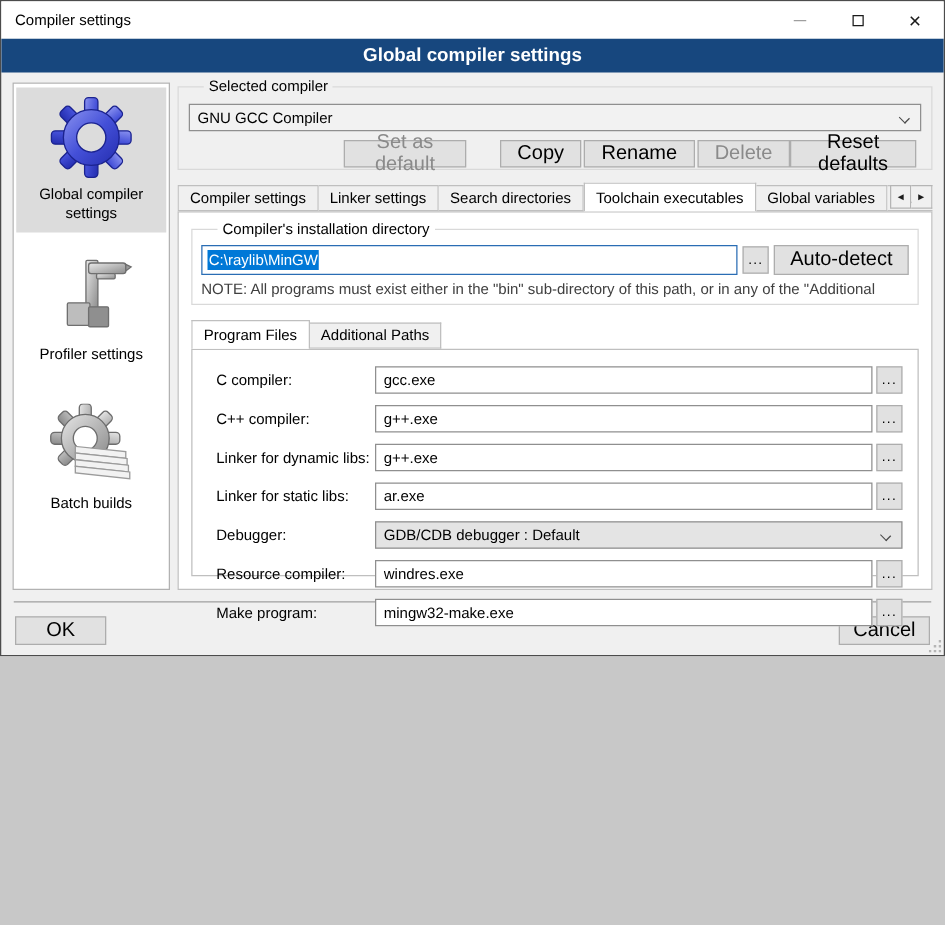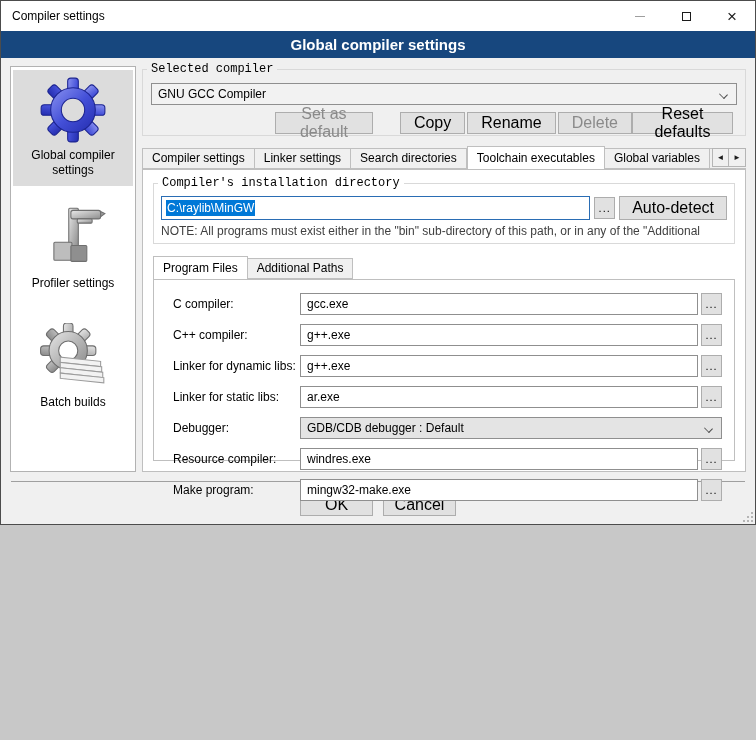--- a/index.html
+++ b/index.html
@@ -31,21 +31,21 @@
                padding:6px 2px 8px; cursor:default; }
   .side-item.selected { background:#dcdcdc; }
   .side-item .icon { width:68px; height:68px; display:block; margin-bottom:4px; }
   .side-item .lbl { line-height:15px; }
   .side-gap1 { height:12px; } .side-gap2 { height:18px; }
 
   
   .content { flex:1; display:flex; flex-direction:column; min-width:0; }
 
   .groupbox { position:relative; border:1px solid #d9d9d9; }
-  .groupbox > .legend { position:absolute; top:-8px; left:4px; padding:0 4px; line-height:15px;font-family:Liberation Mono, monospace; }
+  .groupbox > .legend { position:absolute; top:-8px; left:20px; padding:0 4px; line-height:15px; }
   .legend-on-gray { background:#f0f0f0; }
   .legend-on-white { background:#ffffff; }
 
   .gb-compiler { margin-top:3px; height:76px; padding:13px 8px 0; }
   .combo { position:relative; height:22px; border:1px solid #8f8f8f; background:#f2f2f2;
            display:flex; align-items:center; padding:0 24px 0 6px; }
   .combo.gray { background:#e4e4e4; }
   .chevron { position:absolute; right:9px; top:7px; width:7px; height:7px;
              border-right:1px solid #4a4a4a; border-bottom:1px solid #4a4a4a;
              transform:rotate(45deg) scale(1,0.8); }
@@ -94,21 +94,21 @@
   .field-row { display:grid; grid-template-columns:131px 1fr 21px; column-gap:3px;
                align-items:center; margin-bottom:9px; }
   .field-row .flabel { padding-left:7px; }
   .tbox { height:22px; border:1px solid #8f8f8f; background:#fff; font:12px "Liberation Sans",sans-serif;
           padding:0 6px; width:100%; }
   .field-row .span2 { grid-column:2 / span 2; }
 
   
   .footer { flex:0 0 52px; padding:9px 10px 0; position:relative; }
   .footer .divider { border-top:1px solid #9f9f9f; }
-  .footer-buttons { display:flex; justify-content:center; gap:10px; padding:11px 1px 0; }
+  .footer-buttons { display:flex; justify-content:space-between; gap:10px; padding:11px 1px 0; }
   .footer-buttons .btn { width:73px; height:23px; }
   .resize-grip { position:absolute; right:2px; bottom:2px; }
 
   svg { display:block; }
 </style>
 </head>
 <body>
 
 <div class="window">
 

